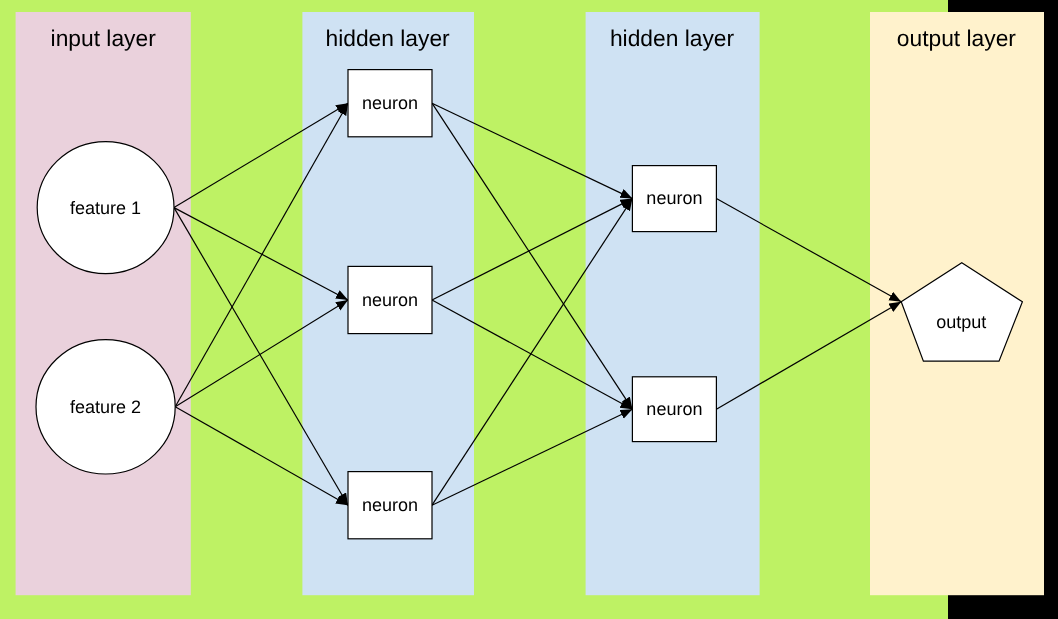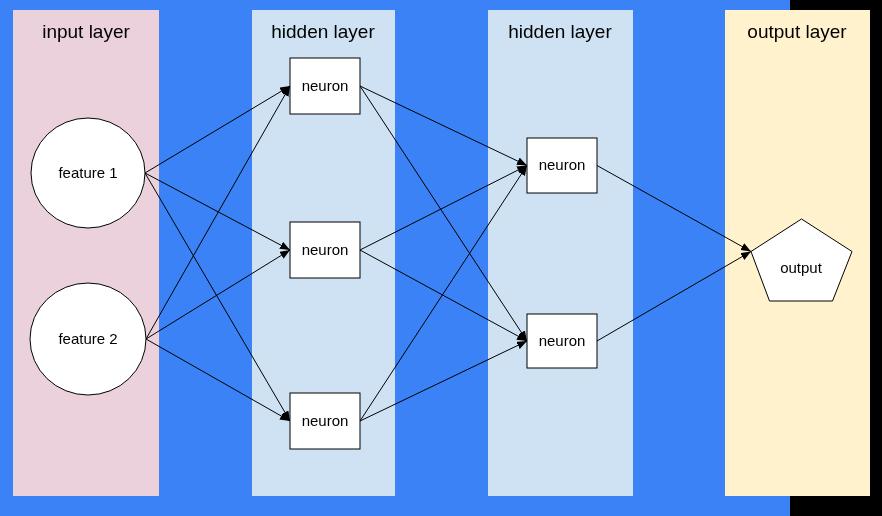--- a/index.html
+++ b/index.html
@@ -8,21 +8,21 @@
     background: #000000;
     width: 882px;
     height: 516px;
     overflow: hidden;
     font-family: "Liberation Sans", sans-serif;
   }
   .stage {
     position: relative;
     width: 790px;
     height: 516px;
-    background: #3b82f6;
+    background: #bef264;
   }
   svg text {
     fill: #000000;
     text-anchor: middle;
     font-family: "Liberation Sans", sans-serif;
   }
   svg .layer-title { font-size: 19px; }
   svg .node-label  { font-size: 15px; }
   svg .edge-line   { stroke: #000000; stroke-width: 1; fill: none; }
   svg .node-shape  { fill: #ffffff; stroke: #000000; stroke-width: 1; }

